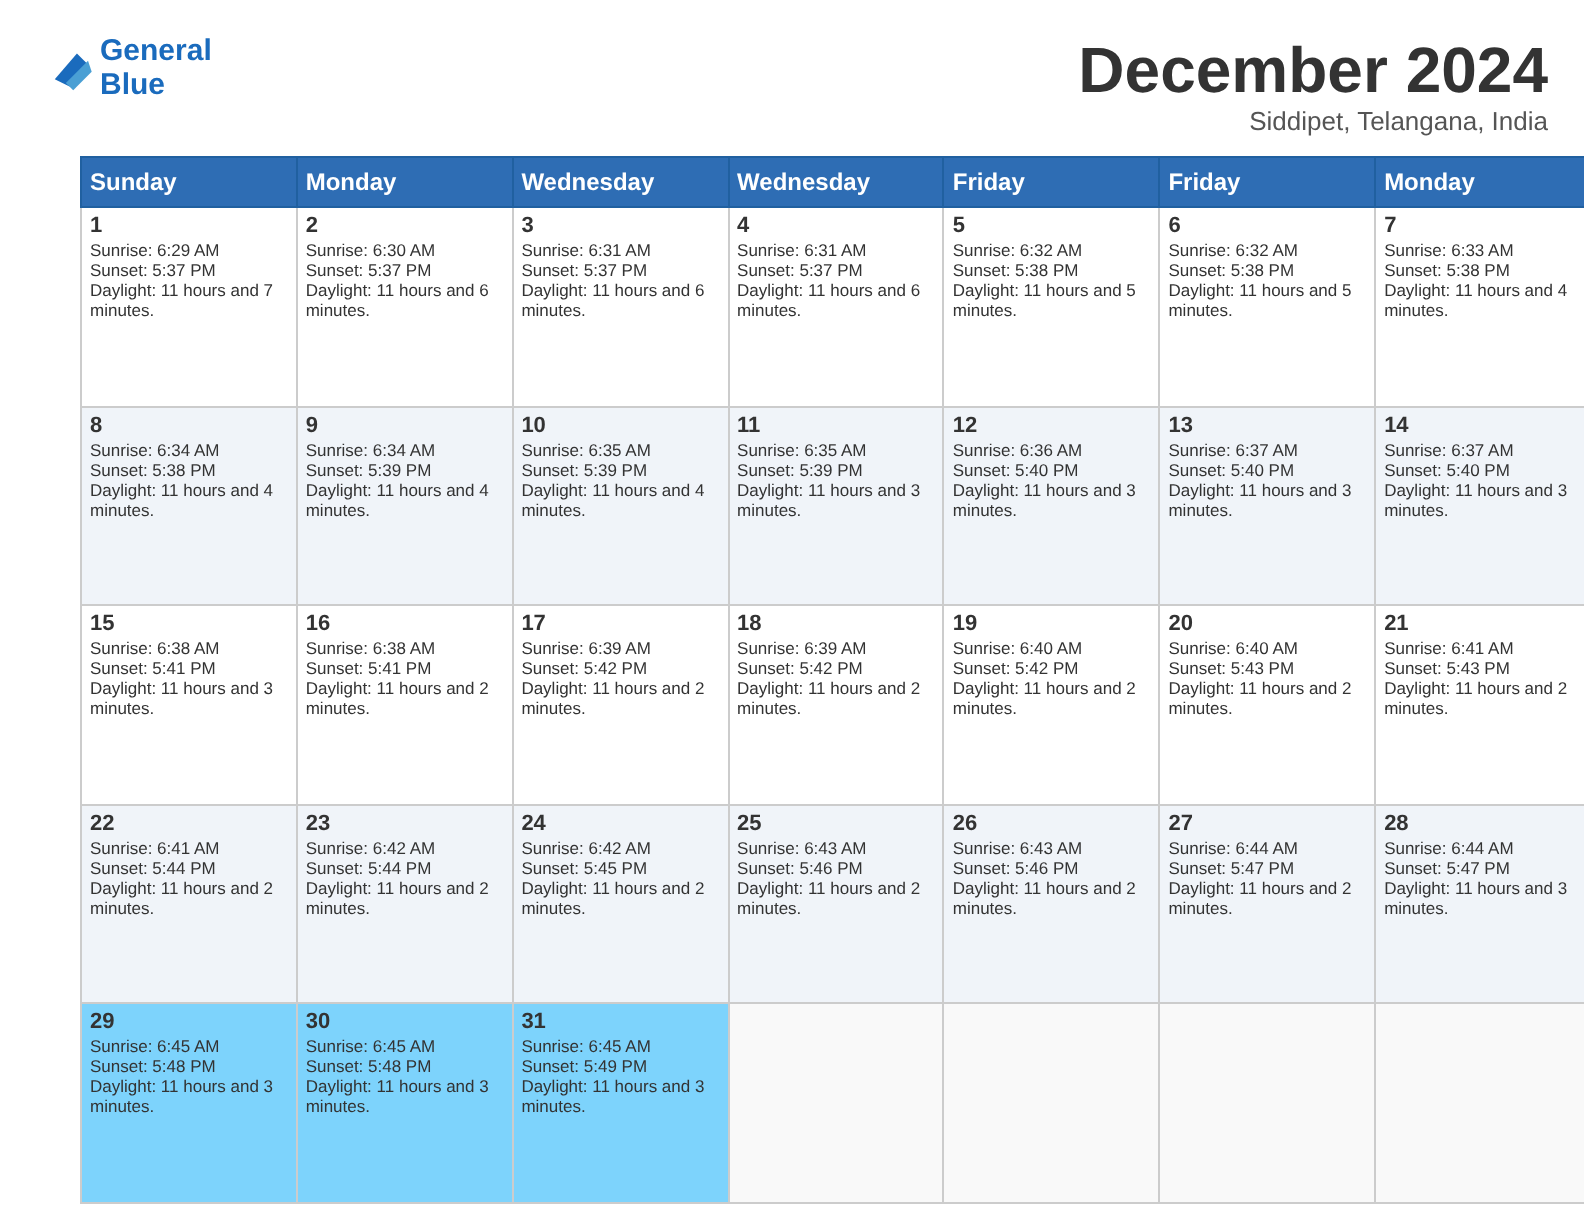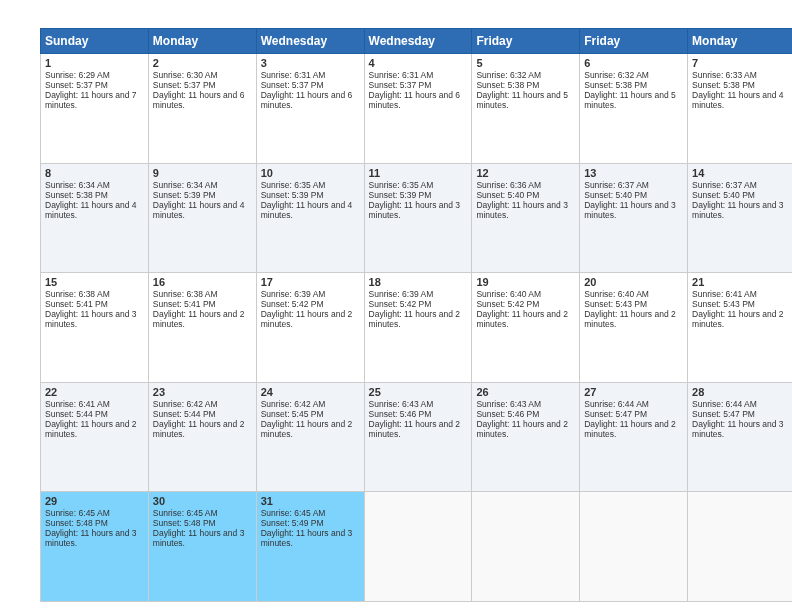--- a/index.html
+++ b/index.html
@@ -100,21 +100,33 @@
     }
     .calendar tbody tr:last-child td {
       background: #7dd3fc;
     }
   </style>
 </head>
 <body>
 
 <div class="page">
   <div class="header">
+    <div class="logo">
+      <svg class="logo-bird" viewBox="0 0 30 26" xmlns="http://www.w3.org/2000/svg">
+        <polygon points="10,18 22,4 28,10 18,22" fill="#1a6bbd"></polygon>
+        <polygon points="16,20 28,8 30,14 20,24" fill="#4a9fd4"></polygon>
+      </svg>
+      <div style="display:flex;flex-direction:column;">
+        <span class="logo-text"><span>General</span></span>
+        <span class="logo-text"><span>Blue</span></span>
+      </div>
+    </div>
     <div class="title-block">
+      <div class="month-title">December 2024</div>
+      <div class="location">Siddipet, Telangana, India</div>
     </div>
   </div>
 
   <table class="calendar">
     <thead>
       <tr>
       <th>Sunday</th>
           <th>Monday</th>
           <th>Wednesday</th>
           <th>Wednesday</th>

